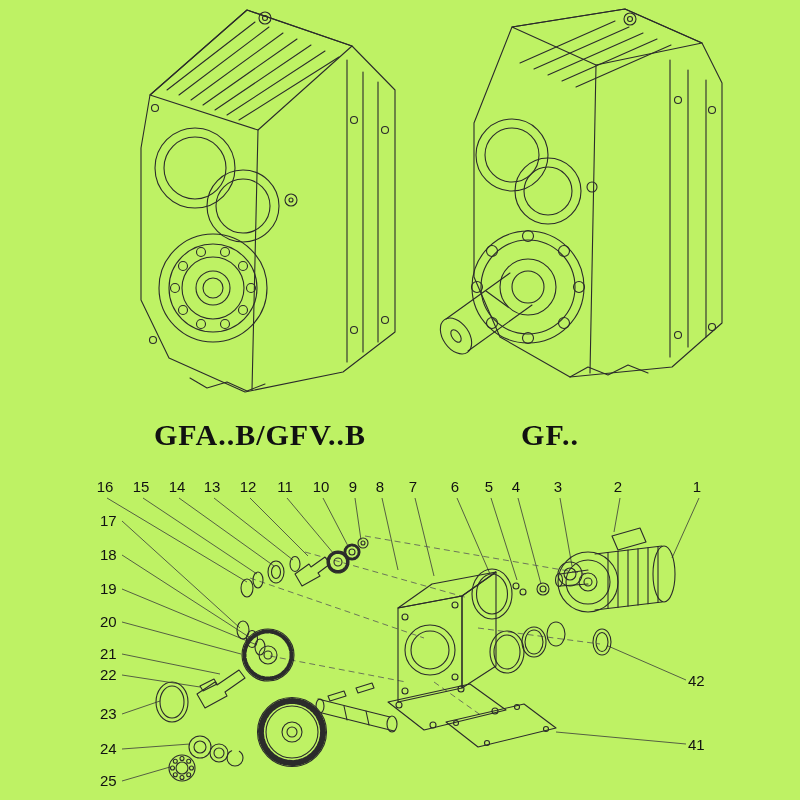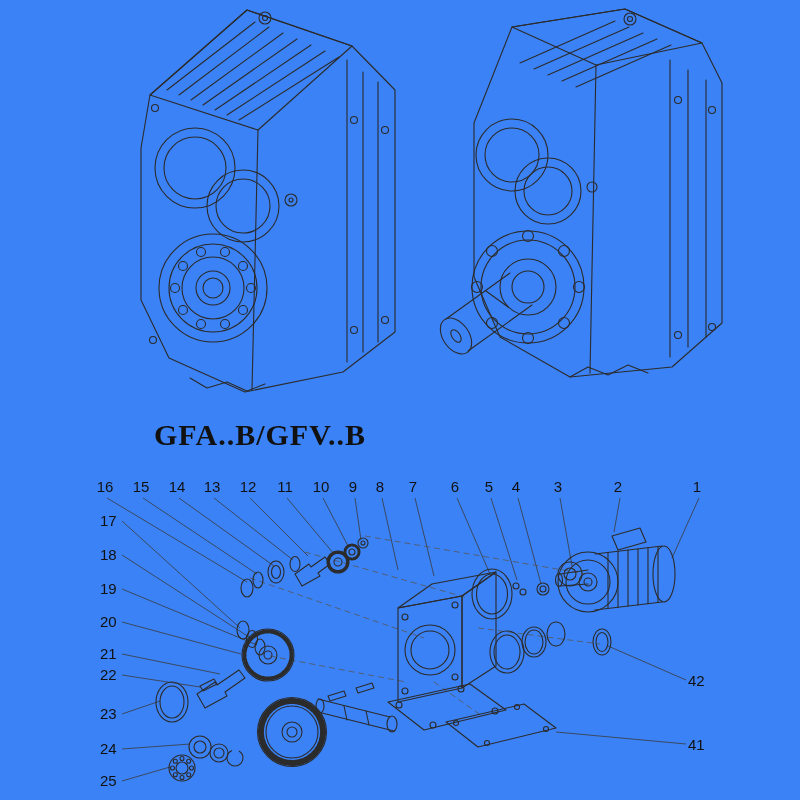--- a/index.html
+++ b/index.html
@@ -1,17 +1,17 @@
 <!DOCTYPE html>
 <html><head>
 <meta charset="utf-8">
 <style>
   html,body{margin:0;padding:0;}
   body{width:800px;height:800px;background:#ffffff;font-family:"Liberation Sans",sans-serif;}
-  .sheet{position:relative;width:800px;height:800px;background:#3b82f6;overflow:hidden;}
+  .sheet{position:relative;width:800px;height:800px;background:#bef264;overflow:hidden;}
   .sheet svg{position:absolute;}
   .model-label{
     position:absolute;
     font-family:"Liberation Serif",serif;
     font-weight:700;
     font-size:30px;
     color:#111;
     text-align:center;
     letter-spacing:1px;
     white-space:nowrap;
@@ -141,20 +141,21 @@
         <circle cx="292" cy="105" r="3.5"></circle>
           <circle cx="292" cy="322" r="3.5"></circle>
       </g>
       <g>
         <polyline points="150,372 168,362 188,370 208,360 228,368"></polyline>
       </g>
     </g>
   </svg>
 
   <div class="model-label lbl-left">GFA..B/GFV..B</div>
+  <div class="model-label lbl-right">GF..</div>
 
   <svg style="left:0px;top:470px" width="800" height="330" viewBox="0 0 800 330">
 
     <g stroke="#3a3a3a" stroke-width="0.8" fill="none">
       <line x1="107" y1="28" x2="247" y2="112"></line>
       <line x1="143" y1="28" x2="257" y2="104"></line>
       <line x1="179" y1="28" x2="274" y2="96"></line>
       <line x1="214" y1="28" x2="293" y2="90"></line>
       <line x1="250" y1="28" x2="308" y2="86"></line>
       <line x1="287" y1="28" x2="334" y2="84"></line>

